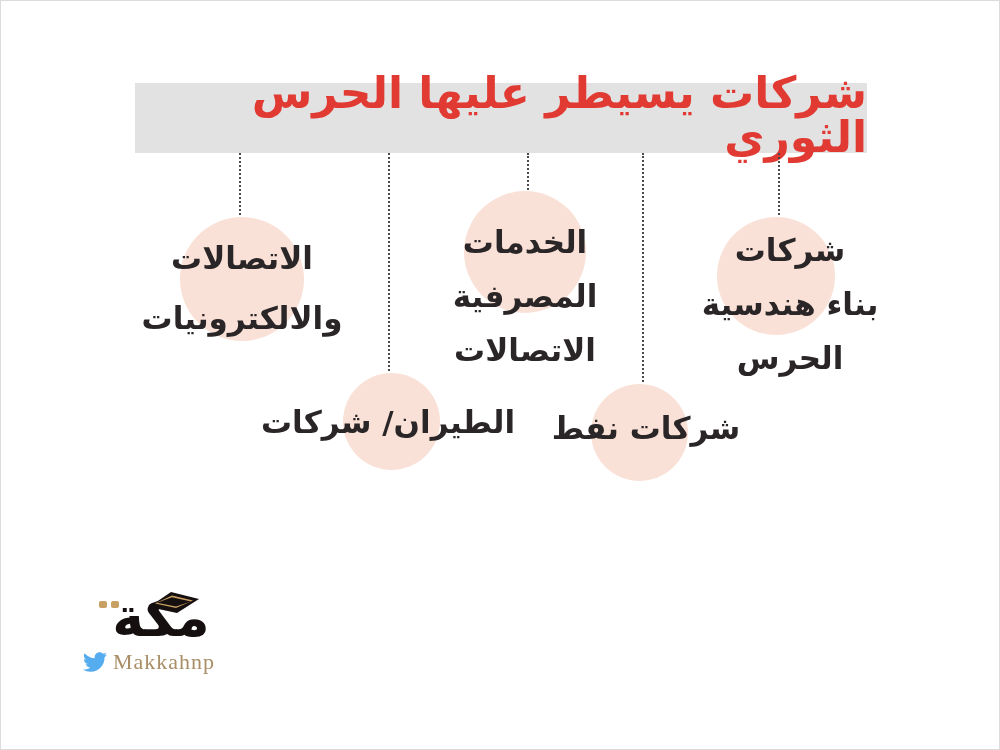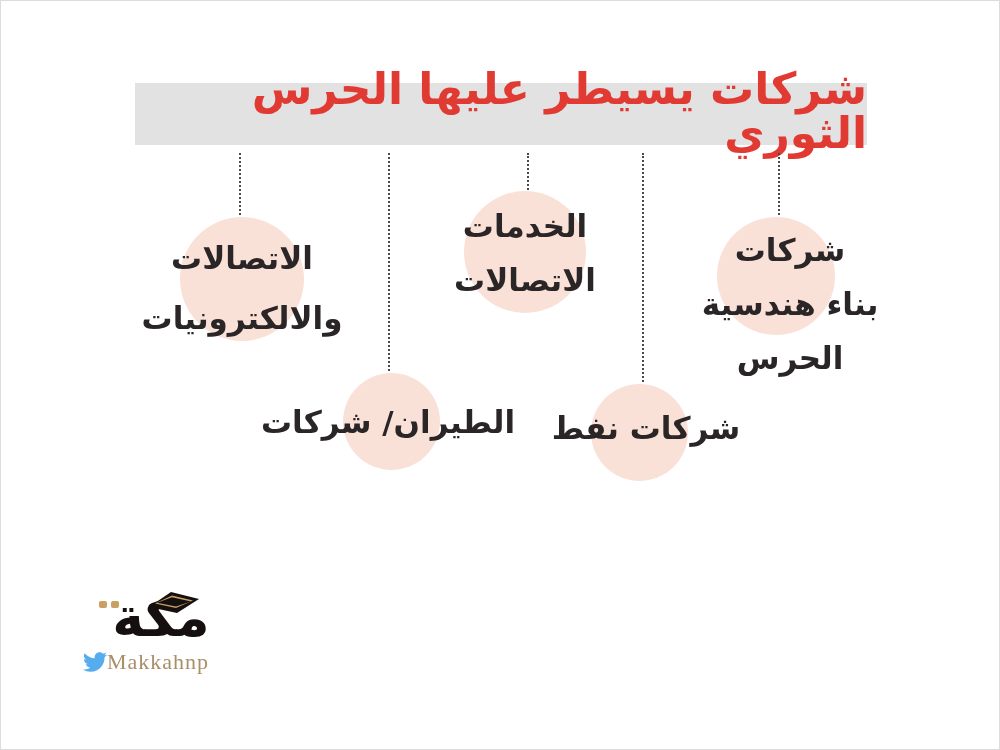--- a/index.html
+++ b/index.html
@@ -11,21 +11,21 @@
   }
   .canvas{
     position:relative;
     width:1000px;height:750px;
     box-sizing:border-box;
     border:1px solid var(--frame-gray,#dcdcdc);
     background:#fff;
   }
   
   .title-bar{
-    position:absolute;left:134px;top:82px;width:732px;height:62px;
+    position:absolute;left:134px;top:82px;width:732px;height:70px;
     background:var(--header-bg,#e2e2e2);
     display:flex;align-items:center;justify-content:center;
   }
   .title-bar h1{
     margin:0;
     font-size:44px;font-weight:bold;
     color:var(--title-red,#e13a33);
     letter-spacing:0;
     line-height:1;
     padding-bottom:6px;
@@ -54,40 +54,40 @@
   .label{
     position:absolute;width:300px;
     text-align:center;
     font-weight:bold;
     font-size:31px;
     color:var(--label-black,#2a2526);
   }
   .label span{display:block;}
   .l1{left:91px;top:227px;line-height:60px;}
   .l2{left:237px;top:402px;line-height:38px;}
-  .l3{left:374px;top:198px;line-height:54px;}
+  .l3{left:374px;top:214px;line-height:54px;}
   .l4{left:495px;top:408px;line-height:38px;}
   .l5{left:639px;top:222px;line-height:54px;}
   
   .logo{position:absolute;left:80px;top:588px;width:160px;height:90px;}
   .logo-wordmark{
     direction:rtl;text-align:center;
     font-size:54px;font-weight:bold;line-height:58px;
     color:var(--logo-black,#15100f);
     letter-spacing:-2px;
   }
   .logo-dots{position:absolute;left:18px;top:12px;display:flex;gap:4px;}
   .logo-dots i{
     width:8px;height:7px;border-radius:2px;
     background:var(--kaaba-gold,#c9a063);
   }
   .kaaba-icon{position:absolute;left:66px;top:2px;}
   .social{
     position:absolute;left:2px;top:60px;
-    display:flex;align-items:center;
+    display:flex;align-items:center;gap:6px;
   }
   .twitter-handle{
     font-family:"Liberation Serif","DejaVu Serif",serif;
     font-size:22px;
     color:var(--handle-gold,#a98e66);
     letter-spacing:1px;
   }
   .twitter-icon path{fill:var(--twitter-blue,#55acee);}
   .kaaba-body{fill:var(--logo-black,#15100f);}
   .kaaba-band{fill:var(--kaaba-gold,#c9a063);}
@@ -117,20 +117,21 @@
     <span>الاتصالات</span>
     <span>والالكترونيات</span>
   </div>
 
   <div class="label l2" dir="rtl">
     <span>الطيران/ شركات</span>
   </div>
 
   <div class="label l3" dir="rtl">
     <span>الخدمات</span>
+    <span>المصرفية</span>
     <span>الاتصالات</span>
   </div>
 
   <div class="label l4" dir="rtl">
     <span>شركات نفط</span>
   </div>
 
   <div class="label l5" dir="rtl">
     <span>شركات</span>
     <span>بناء هندسية</span>

